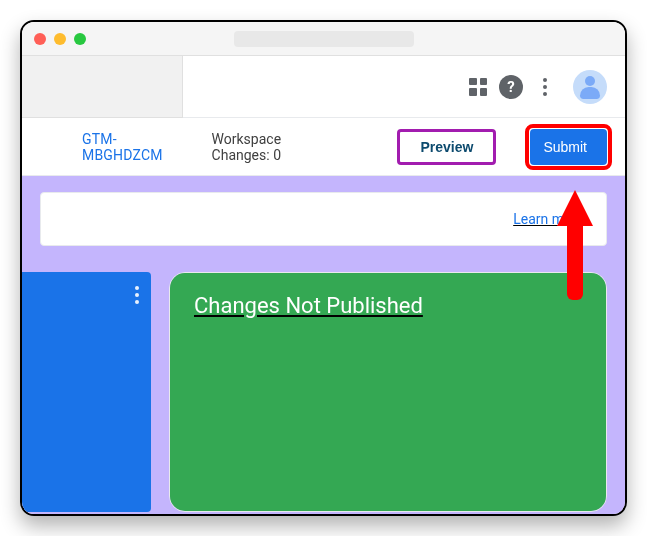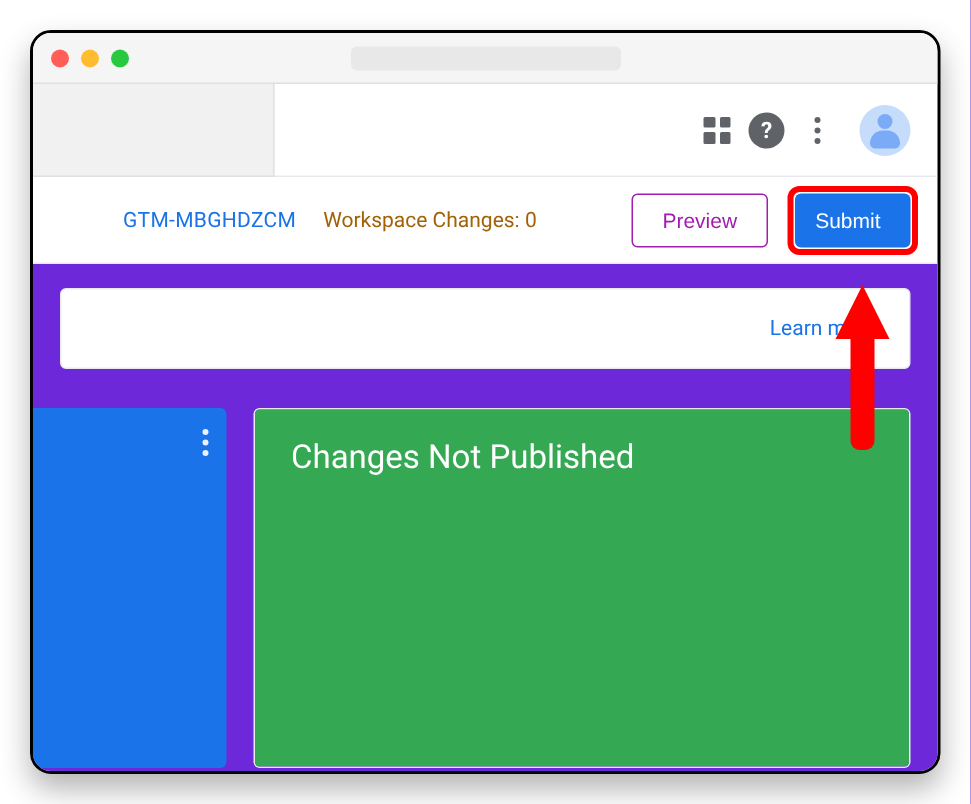--- a/index.html
+++ b/index.html
@@ -124,69 +124,71 @@
       border-radius: 10px 10px 4px 4px;
       position: absolute;
       left: 1px;
       top: 11px;
     }
     .subbar {
       height: 58px;
       display: flex;
       align-items: center;
       padding: 0 18px 0 60px;
-      gap: 18px;
+      gap: 34px;
       border-bottom: 1px solid #e8eaed;
       box-shadow: 0 2px 3px rgba(0,0,0,0.06);
     }
     .container-id {
       color: #1a73e8;
       font-size: 14px;
       font-weight: 400;
       letter-spacing: 0.2px;
     }
     .workspace-changes {
-      color: #a16207;
+      color: #404040;
       font-size: 14px;
     }
     .spacer { flex: 1; }
     .btn {
       height: 36px;
       padding: 0 20px;
       border-radius: 4px;
       font-size: 14px;
       font-weight: 500;
       display: flex;
       align-items: center;
       cursor: pointer;
       border: none;
     }
     .btn-preview {
       background: #fff;
-      color: #a21caf;
-      border: 1px solid #a21caf;
+      color: #0c4a6e;
+      border: 3px solid #a21caf;
+      font-weight: bold;
     }
     .btn-submit {
       background: #1a73e8;
       color: #fff;
       position: relative;
       padding-left: 13px;
     }
     .submit-highlight {
       position: absolute;
       inset: -5px;
       border: 4px solid #ff0000;
       border-radius: 8px;
       pointer-events: none;
     }
     .content {
       padding: 16px 0 10px 0;
       position: relative;
       height: calc(100% - 154px);
-      background: #6d28d9;
+      background: #c4b5fd;
+      text-decoration: underline;
     }
     .learn-card {
       margin: 0 18px 26px 18px;
       height: 54px;
       background: #fff;
       border: 1px solid #e8eaed;
       border-radius: 4px;
       display: flex;
       align-items: center;
       justify-content: flex-end;
@@ -219,21 +221,21 @@
       gap: 3px;
     }
     .blue-card-more span {
       width: 4px; height: 4px; background: rgba(255,255,255,0.9); border-radius: 50%;
     }
     .green-card {
       flex: 1;
       margin-right: 18px;
       background: #fff;
       border: 1px solid #e8eaed;
-      border-radius: 4px;
+      border-radius: 16px;
       overflow: hidden;
       display: flex;
       flex-direction: column;
     }
     .green-card-header {
       background: #34a853;
       padding: 20px 24px;
       flex: 1;
     }
     .green-card-title {

